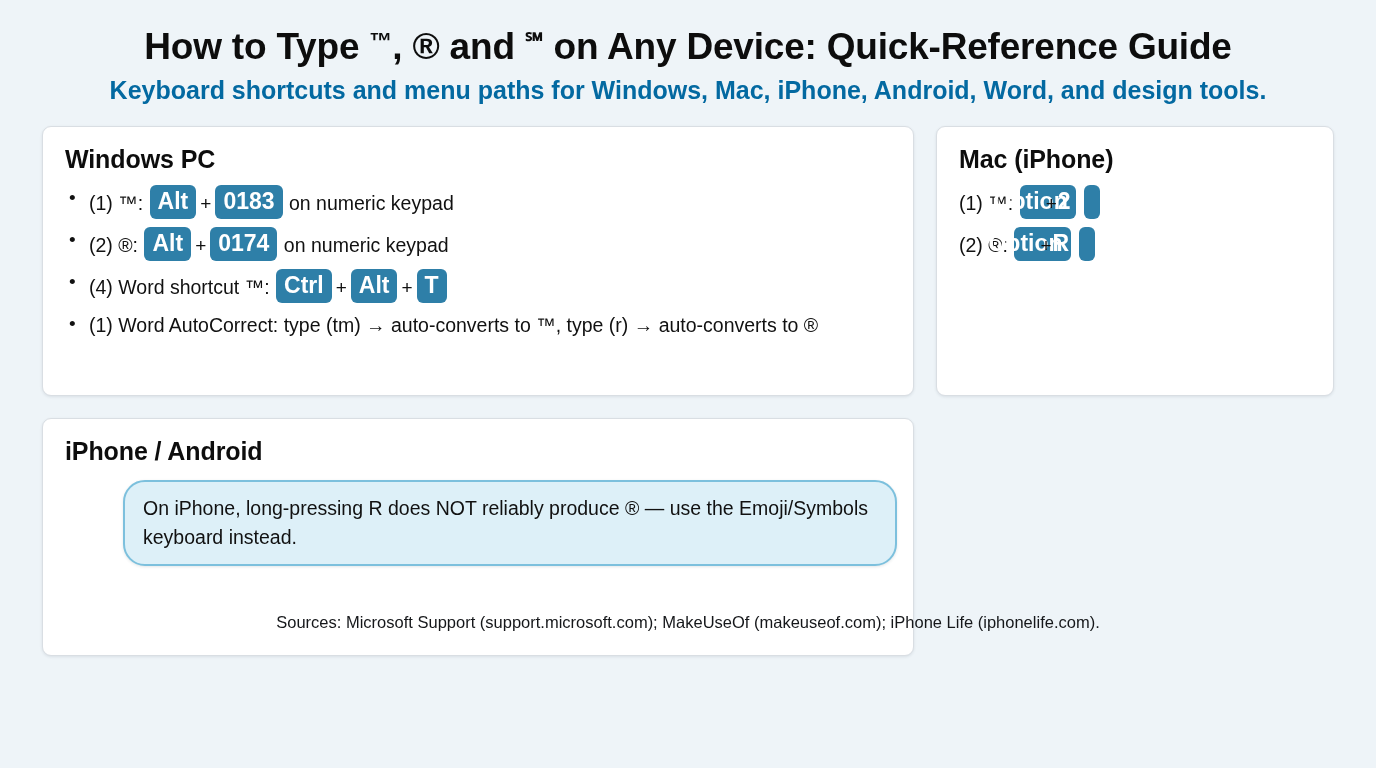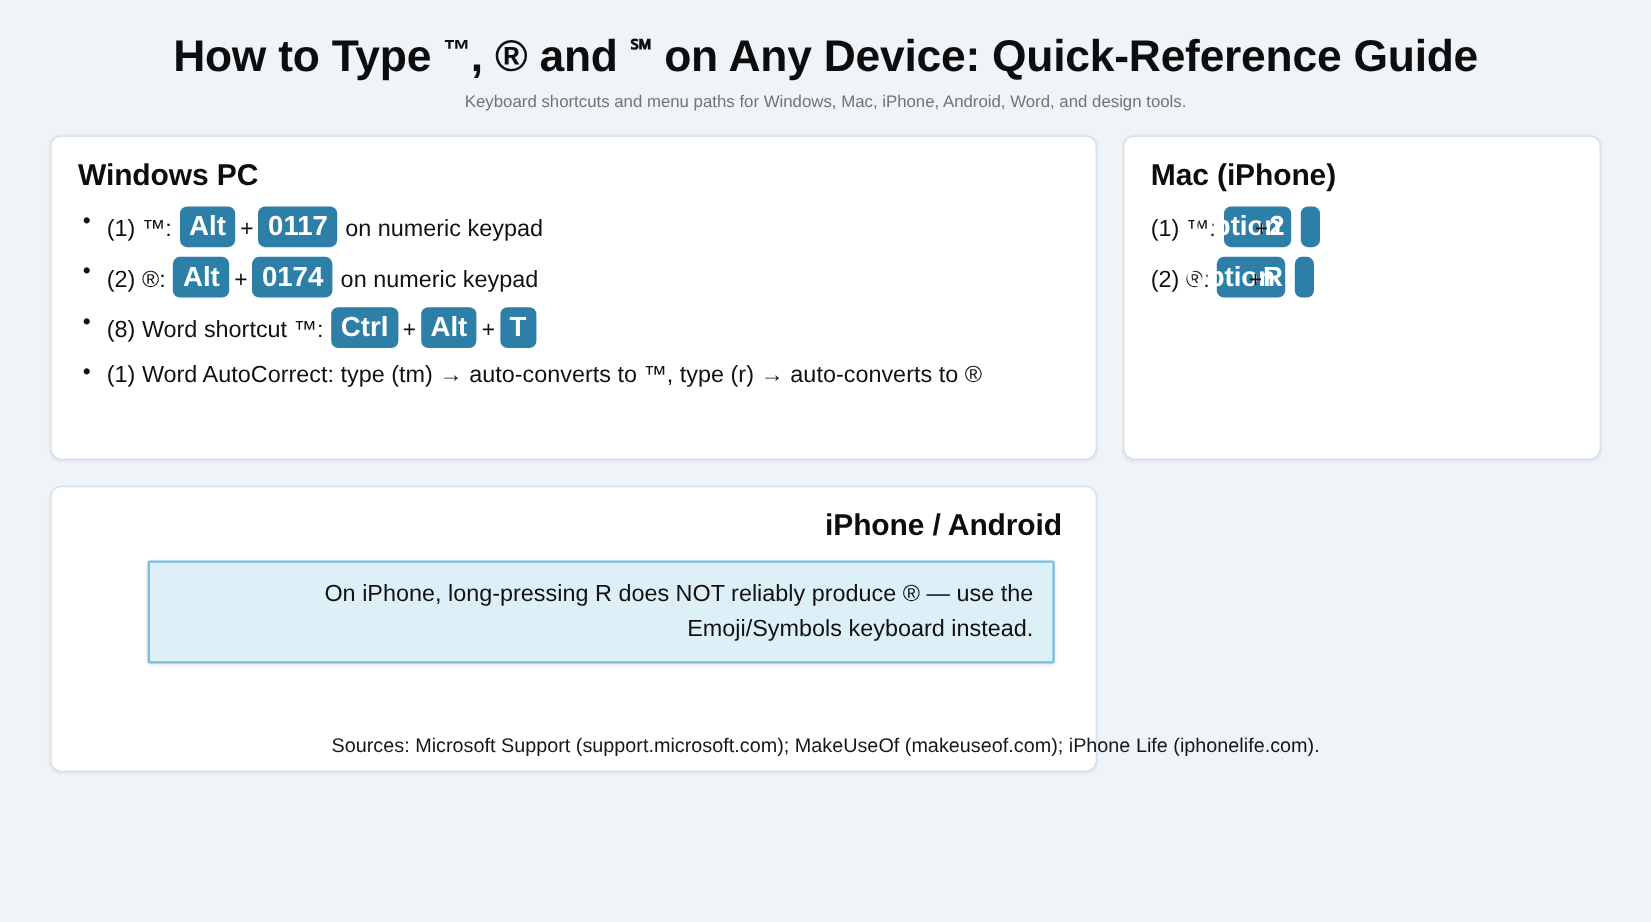--- a/index.html
+++ b/index.html
@@ -36,45 +36,45 @@
     color: #0d0d0d;
     line-height: 1.12;
   }
   .doc-title .sup {
     font-size: 0.62em;
     vertical-align: 0.42em;
     letter-spacing: 0;
   }
   .doc-subtitle {
     margin-top: 9px;
-    font-size: 14px;
-    font-weight: normal;
-    color: #737373;
+    font-size: 25px;
+    font-weight: bold;
+    color: #0369a1;
   }
 
   
   .grid {
     margin: 21px 42px 0 42px;
     display: grid;
     grid-template-columns: 872px 398px;
     column-gap: 22px;
     row-gap: 22px;
     align-items: start;
   }
 
   .card {
     position: relative;
     background: #ffffff;
     border: 1px solid #d9dee3;
     border-radius: 9px;
     box-shadow: 0 1px 3px rgba(30,50,70,0.10);
-    padding: 18px 28px 20px 22px;
+    padding: 18px 10px 20px 22px;
   }
   .card.row1 { min-height: 270px; }
-  .card.left2 { min-height: 238px; padding-bottom: 8px; text-align: right; }
+  .card.left2 { min-height: 238px; padding-bottom: 8px; }
   .card.right2 { min-height: 238px; }
 
   .card-title {
     font-size: 25px;
     font-weight: bold;
     color: #0d0d0d;
     margin-bottom: 11px;
     letter-spacing: -0.1px;
   }
 
@@ -129,21 +129,21 @@
     padding: 0 3px;
     font-size: 19px;
   }
 
   
   .callout {
     position: relative;
     margin: 14px 6px 0 58px;
     background: #ddf0f8;
     border: 2px solid #7cc0dd;
-    border-radius: 2px;
+    border-radius: 22px;
     padding: 12px 16px 13px 18px;
     font-size: 19.5px;
     line-height: 1.45;
     color: #111111;
     box-shadow: 0 1px 3px rgba(30,60,80,0.13);
     z-index: 5;
   }
 
   
   .footer {
@@ -168,30 +168,30 @@
     <div class="doc-subtitle">Keyboard shortcuts and menu paths for Windows, Mac, iPhone, Android, Word, and design tools.</div>
   </div>
 
   <div class="grid">
 
     <section class="card row1">
       <h2 class="card-title">Windows PC</h2>
       <ul class="items bulleted">
         <li>
           <span>(1) ™:</span>
-          <span class="key">Alt</span><span class="plus">+</span><span class="key">0117</span>
+          <span class="key">Alt</span><span class="plus">+</span><span class="key">0183</span>
           <span>on numeric keypad</span>
         </li>
         <li>
           <span>(2) ®:</span>
           <span class="key">Alt</span><span class="plus">+</span><span class="key">0174</span>
           <span>on numeric keypad</span>
         </li>
         <li>
-          <span>(8) Word shortcut ™:</span>
+          <span>(4) Word shortcut ™:</span>
           <span class="key">Ctrl</span><span class="plus">+</span><span class="key">Alt</span><span class="plus">+</span><span class="key">T</span>
         </li>
         <li>
           <span>(1) Word AutoCorrect: type (tm) → auto-converts to ™, type (r) → auto-converts to ®</span>
         </li>
       </ul>
     </section>
 
     <section class="card row1">
       <h2 class="card-title">Mac (iPhone)</h2>

